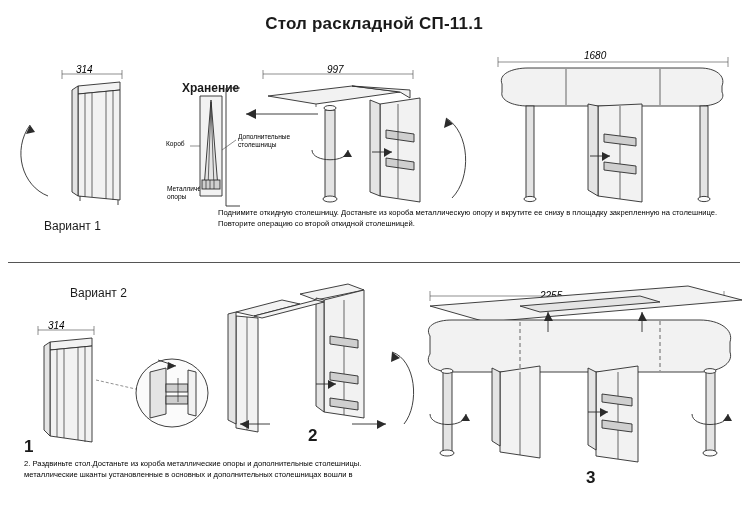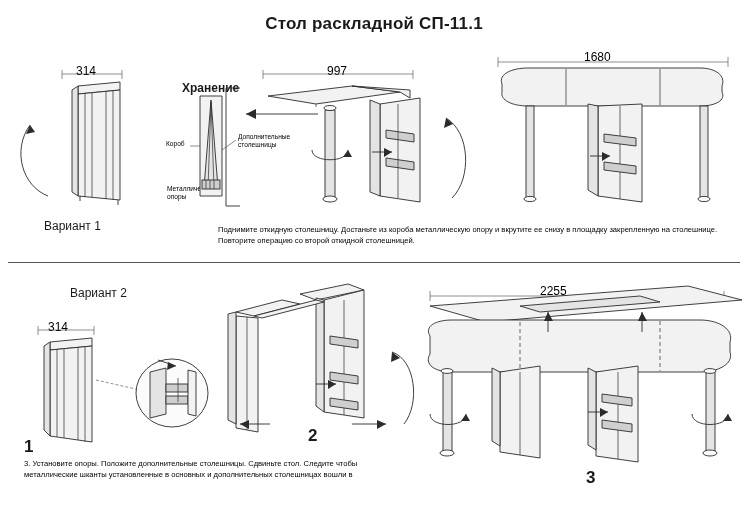--- a/index.html
+++ b/index.html
@@ -28,31 +28,32 @@
 
   .variant-label {
     position: absolute;
     font-size: 12px;
   }
   #variant1-label { top: 219px; left: 44px; }
   #variant2-label { top: 286px; left: 34px; margin-left: 36px; }
 
   .dim {
     position: absolute;
-    font-size: 12px;
+    font-size: 10px;
+    font-style: italic;
     color: #000;
   }
 
   .note {
     position: absolute;
     font-size: 7.6px;
     line-height: 1.5;
     color: #000;
   }
-  #note-v1 { top: 224px; left: 218px; width: 510px; }
+  #note-v1 { top: 207px; left: 218px; width: 510px; }
   #note-v2 { top: 458px; left: 24px; width: 520px; }
   #note-v2 .ln { display: block; }
 
   .storage-title {
     position: absolute; top: 81px; left: 182px;
     font-size: 12px; font-weight: bold;
   }
 
   .callout {
     position: absolute;
@@ -100,29 +101,29 @@
   <div class="callout" id="callout-korob">Короб</div>
   <div class="callout" id="callout-extra">Дополнительные<br>столешницы</div>
   <div class="callout" id="callout-metal">Металлические<br>опоры</div>
 
   <div class="stepnum" id="step1">1</div>
   <div class="stepnum" id="step2">2</div>
   <div class="stepnum" id="step3">3</div>
 
   <div class="note" id="note-v1">Поднимите откидную столешницу. Достаньте из короба металлическую опору и вкрутите ее снизу в площадку закрепленную на столешнице. Повторите операцию со второй откидной столешницей.</div>
   <div class="note" id="note-v2">
-    <span class="ln">3. Установите  опоры.  Положите дополнительные столешницы.  Сдвиньте стол. Следите чтобы</span>
+    <span class="ln">2. Раздвиньте стол.Достаньте из короба металлические опоры и  дополнительные  столешницы.</span>
     <span class="ln">    металлические  шканты  установленные  в основных и дополнительных столешницах вошли в</span>
   </div>
 
   <div class="dim" style="top:64px; left:76px;">314</div>
   <div class="dim" style="top:64px; left:327px;">997</div>
   <div class="dim" style="top:50px; left:584px;">1680</div>
   <div class="dim" style="top:320px; left:48px;">314</div>
-  <div class="dim" style="top:284px; left:540px;">2255</div>
+  <div class="dim" style="top:290px; left:540px;">2255</div>
 
   <svg width="748" height="529">
 
     <g>
       <line class="dim-line-svg thin" x1="62" y1="74" x2="122" y2="74" stroke="#333"></line>
       <line class="thin" x1="62" y1="70" x2="62" y2="79" stroke="#333"></line>
       <line class="thin" x1="122" y1="70" x2="122" y2="79" stroke="#333"></line>
     </g>
     <g>
       <line class="thin" x1="263" y1="74" x2="413" y2="74" stroke="#333"></line>

